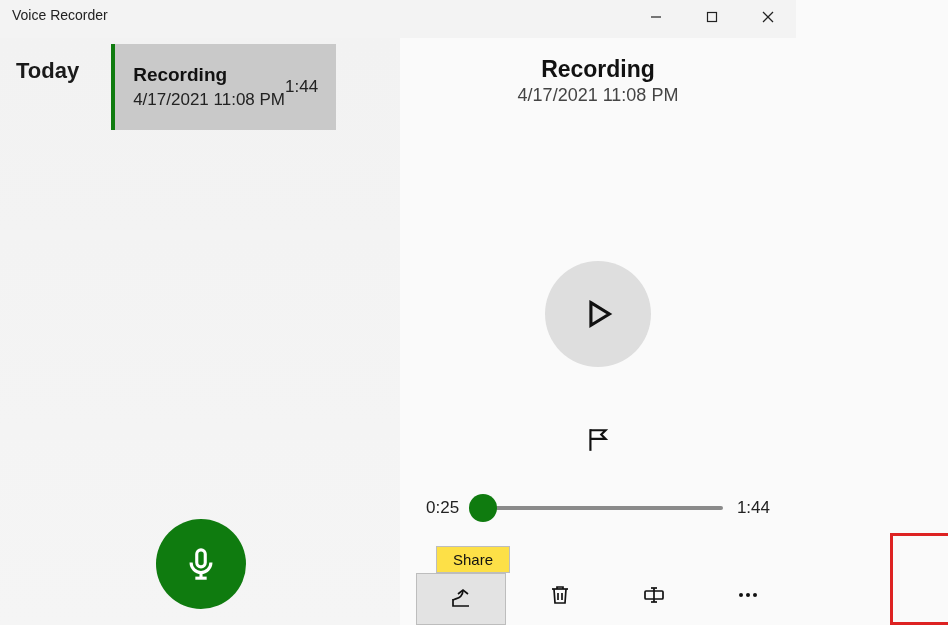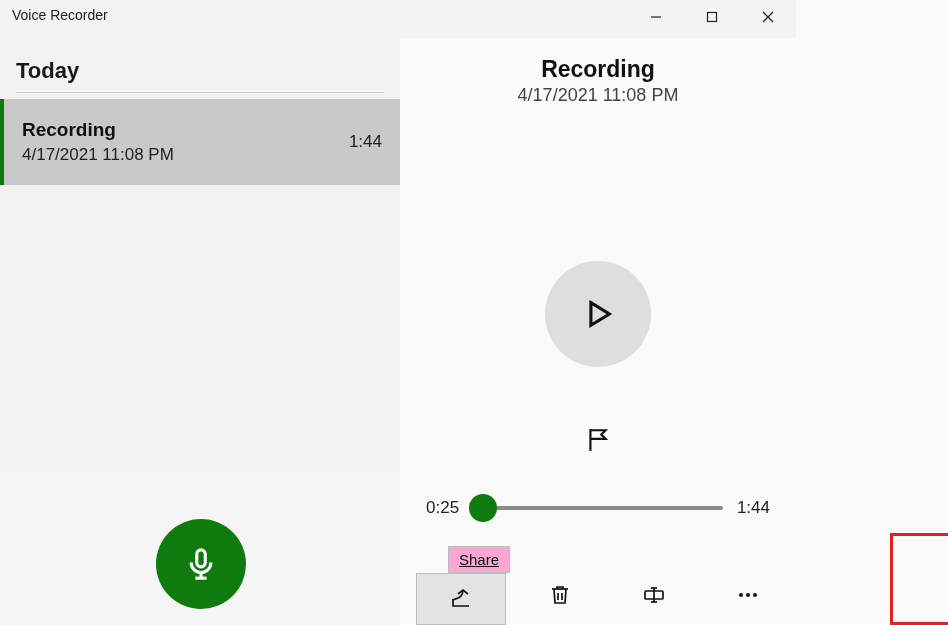--- a/index.html
+++ b/index.html
@@ -9,21 +9,21 @@
   
   .titlebar { height: 38px; display: flex; align-items: flex-start; justify-content: space-between; padding-left: 12px; background: #f3f3f3; }
   .titlebar-title { font-size: 14px; color: #222; padding-top: 7px; }
   .winctrls { display: flex; }
   .winbtn { width: 56px; height: 34px; display: flex; align-items: center; justify-content: center; color: #222; }
   .winbtn svg { width: 12px; height: 12px; }
 
   .content { flex: 1; display: flex; position: relative; }
 
   
-  .sidebar { width: 400px; background: linear-gradient(180deg,#f2f2f2 0%,#f5f5f5 100%); position: relative; display: flex; flex-direction: column; }
+  .sidebar { width: 400px; background: linear-gradient(180deg,#f2f2f2 0%,#f5f5f5 100%); position: relative; display: flex; flex-direction: row; }
   .section-header { font-size: 22px; font-weight: 600; color: #1a1a1a; padding: 20px 0 8px 16px; }
   .section-rule { height: 1px; background: #d0d0d0; margin: 0 16px 0 16px; }
   .rec-item { display: flex; align-items: center; height: 86px; background: #c9c9c9; border-left: 4px solid #0f7b0f; margin-top: 6px; padding: 0 18px 0 18px; }
   .rec-item-body { flex: 1; }
   .rec-item-title { font-size: 19px; font-weight: 600; color: #111; margin-bottom: 4px; }
   .rec-item-date { font-size: 17px; color: #222; }
   .rec-item-dur { font-size: 17px; color: #222; }
 
   
   .record-btn { position: absolute; left: 156px; bottom: 16px; width: 90px; height: 90px; border-radius: 50%; background: #0f7b0f; display: flex; align-items: center; justify-content: center; }
@@ -47,21 +47,21 @@
   .tl-knob { position: absolute; left: 0; top: 50%; width: 28px; height: 28px; border-radius: 50%; background: #0f7b0f; transform: translate(-4px,-50%); }
 
   
   .toolbar { position: absolute; left: 0; right: 0; bottom: 0; height: 60px; display: flex; align-items: center; justify-content: flex-end; padding-right: 20px; gap: 38px; }
   .tool-btn { width: 56px; height: 48px; display: flex; align-items: center; justify-content: center; position: relative; }
   .tool-btn svg { width: 24px; height: 24px; stroke: #111; fill: none; stroke-width: 1.7; }
   .share-highlight { border: 3px solid #d22; position: absolute; left: 490px; bottom: 0; width: 155px; height: 92px; pointer-events: none; }
   .share-box { position: absolute; bottom: 0; right: 290px; }
   .share-btn { width: 90px; height: 52px; background: #e3e3e3; border: 1px solid #bdbdbd; display: flex; align-items: center; justify-content: center; }
   .share-btn svg { width: 24px; height: 24px; stroke: #111; fill: none; stroke-width: 1.7; }
-  .tooltip { position: absolute; bottom: 52px; right: -4px; background: #f9a8d4; border: 1px solid #bdbdbd; padding: 4px 10px; font-size: 15px; color: #111; text-decoration: underline; }
+  .tooltip { position: absolute; bottom: 52px; right: -4px; background: #fde047; border: 1px solid #bdbdbd; padding: 4px 16px; font-size: 15px; color: #111; }
 
   .more-dots { display:flex; gap:3px;}
   .more-dots span{ width:4px;height:4px;border-radius:50%;background:#111;}
 </style>
 </head>
 <body>
 
 <div class="app">
 
   <div class="titlebar">

